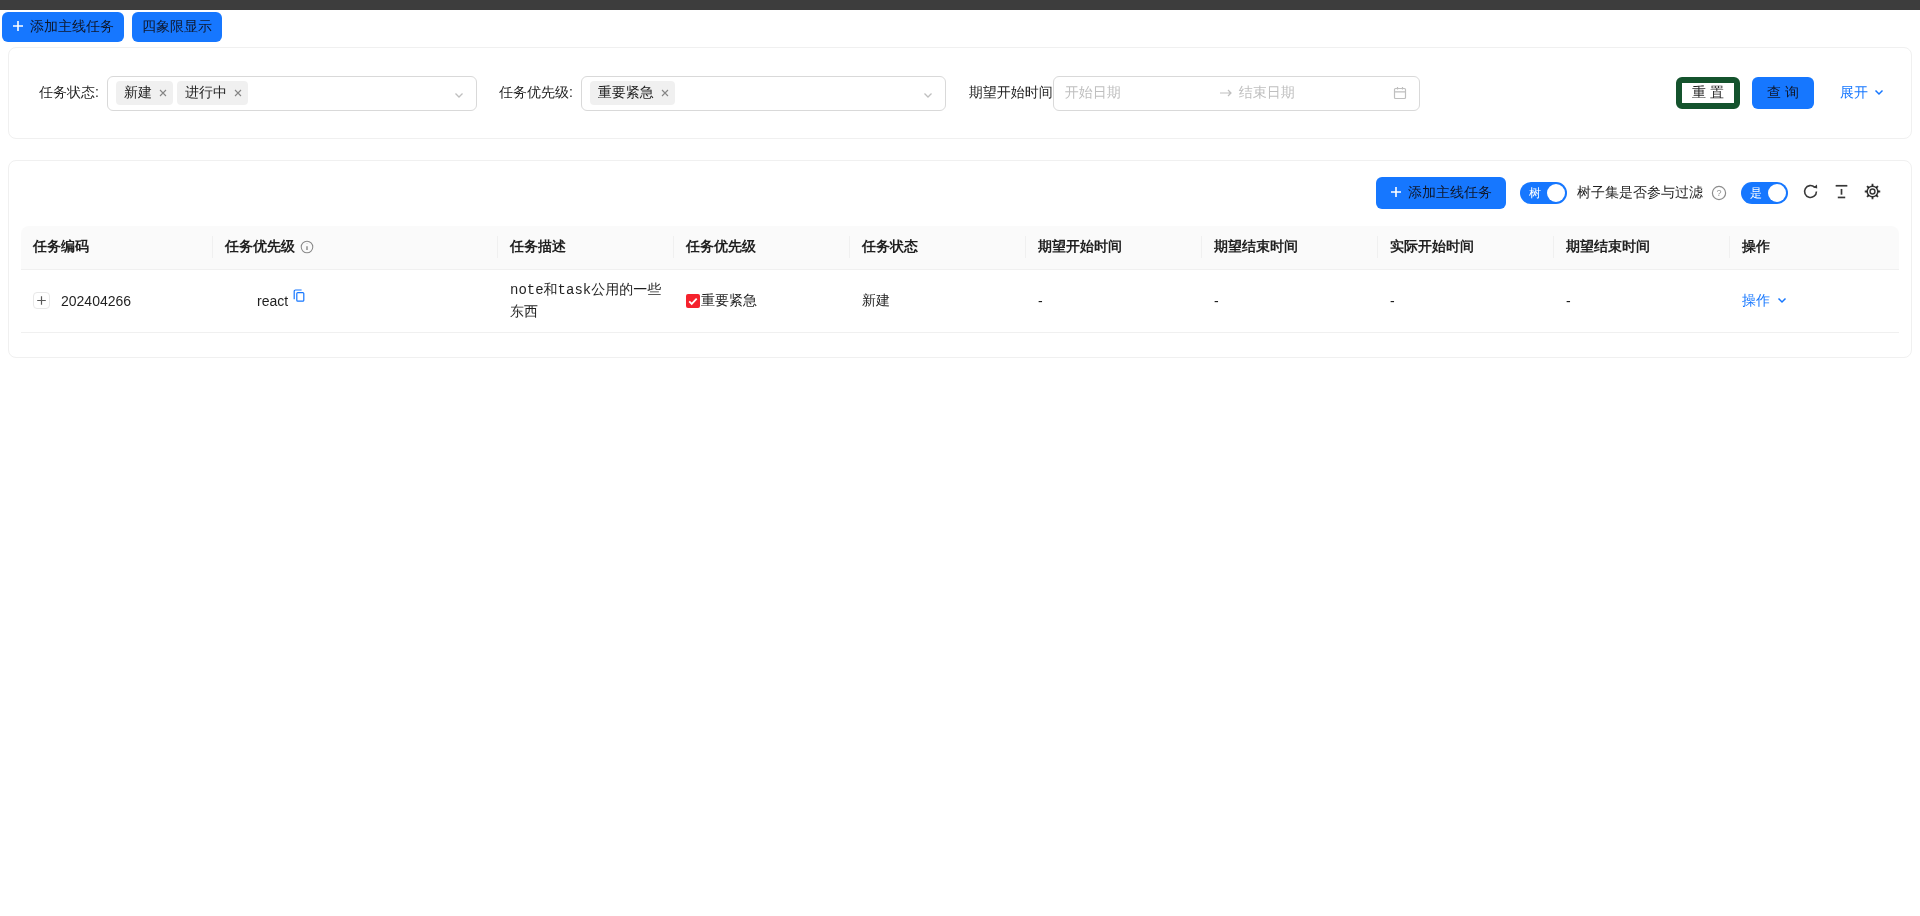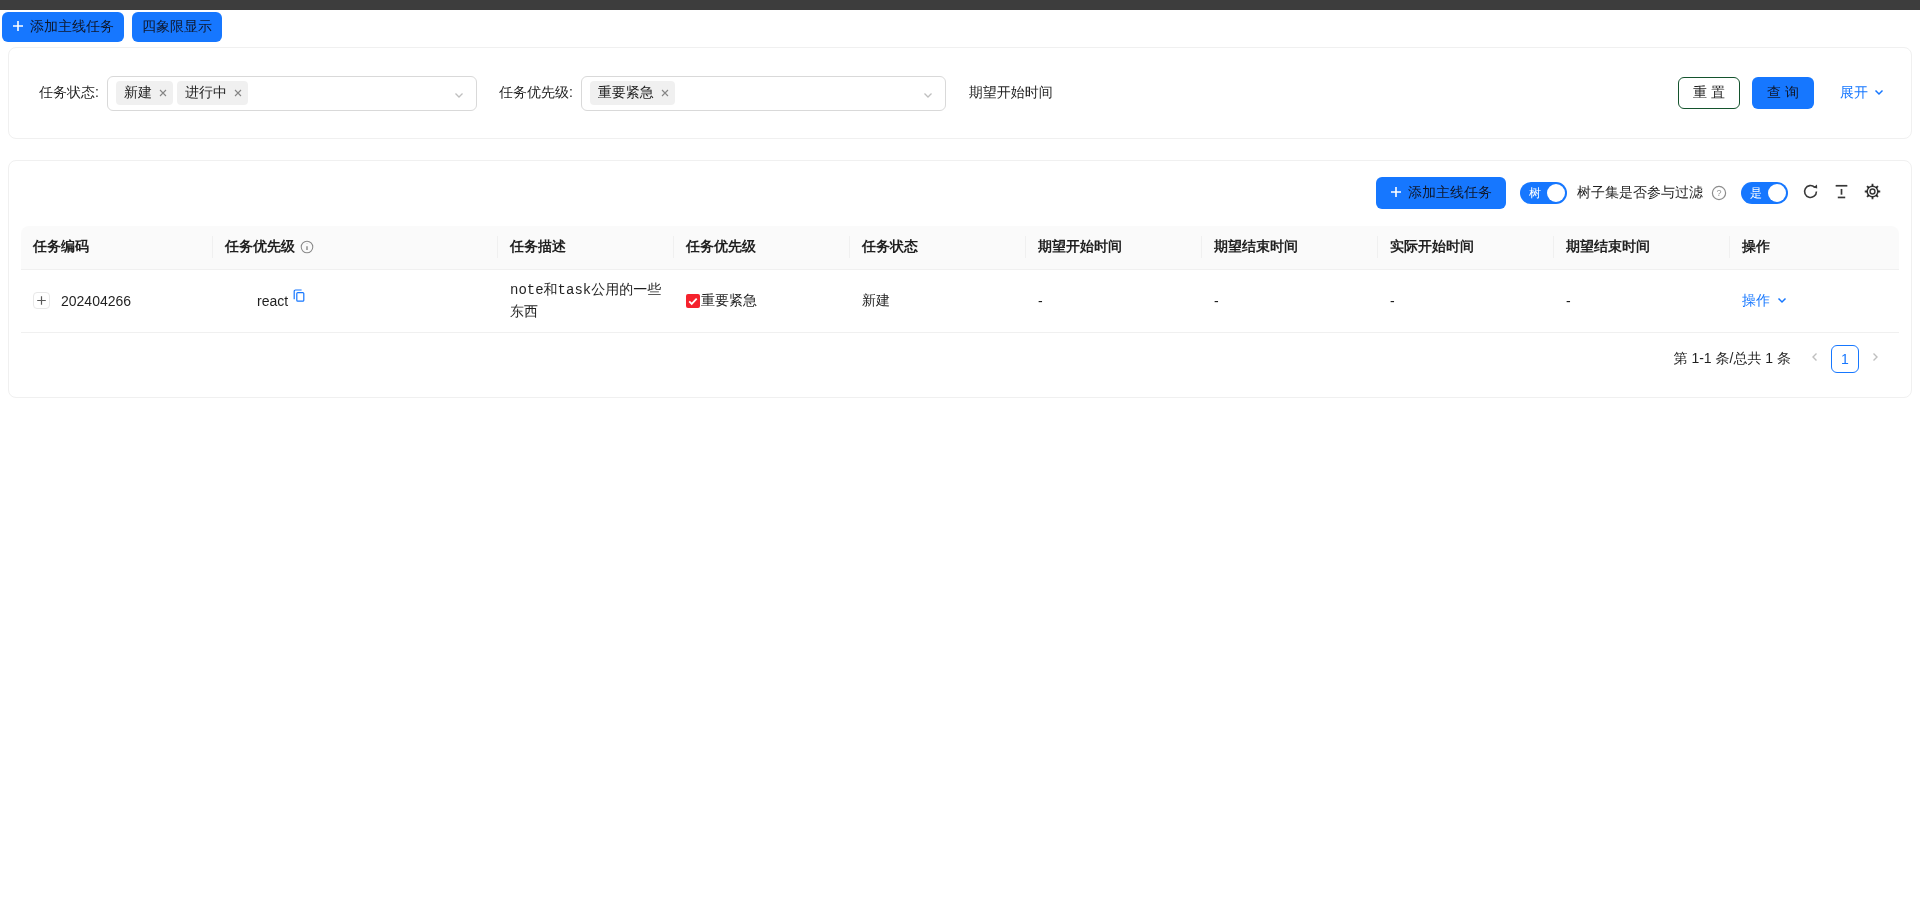--- a/index.html
+++ b/index.html
@@ -10,21 +10,21 @@
     font-size:14px; color:rgba(0,0,0,0.88);
     overflow:hidden;
   }
   .top-strip { height:10px; background:#3d3d3d; width:100%; }
 
   
   .btn { height:30px; border:none; border-radius:6px; font-size:14px;
     display:inline-flex; align-items:center; justify-content:center;
     gap:6px; cursor:pointer; padding:0 10px; font-family:inherit; white-space:nowrap; }
   .btn-primary { background:#1677ff; color:#0f172a; }
-  .btn-default { background:#fff; border:1px solid #14532d; color:rgba(0,0,0,0.88); height:32px; min-width:62px;align-items:center; }
+  .btn-default { background:#fff; border:6px solid #14532d; color:rgba(0,0,0,0.88); height:32px; min-width:62px;align-items:center; }
   .btn-lg { height:32px; min-width:62px; }
 
   .topbar { display:flex; gap:8px; padding:2px 0 0 2px; }
 
   
   .filter-card { margin:5px 8px 0; height:92px; border:1px solid #f0f0f0;
     border-radius:8px; background:#fff; display:flex; align-items:center;
     padding:0 20px 0 30px; }
   .filter-label { white-space:nowrap; margin-right:8px; }
   .select-box { height:35px; border:1px solid #d9d9d9; border-radius:6px;
@@ -150,20 +150,35 @@
       </span>
     </span>
     <span class="select-chevron">
       <svg width="12" height="12" viewBox="0 0 12 12">
           <path d="M2.5 4.5L6 8l3.5-3.5" fill="none" stroke="currentColor" stroke-width="1.3"></path>
         </svg>
     </span>
   </div>
 
   <span class="filter-label" style="margin-left:23px; margin-right:0">期望开始时间</span>
+  <div class="range-picker">
+    <span class="placeholder ph-start">开始日期</span>
+    <span class="range-arrow">
+      <svg width="14" height="10" viewBox="0 0 14 10">
+          <path d="M1 5h11M9 2l3 3-3 3" fill="none" stroke="currentColor" stroke-width="1.2"></path>
+        </svg>
+    </span>
+    <span class="placeholder ph-end">结束日期</span>
+    <span class="calendar">
+      <svg width="16" height="16" viewBox="0 0 16 16">
+          <rect x="2.5" y="3.5" width="11" height="10" rx="1" fill="none" stroke="currentColor" stroke-width="1.2"></rect>
+          <path d="M2.5 6.8h11M5.5 2v2.6M10.5 2v2.6" stroke="currentColor" stroke-width="1.2" fill="none"></path>
+        </svg>
+    </span>
+  </div>
 
   <div class="spacer"></div>
 
   <div class="filter-actions">
     <button class="btn btn-default">
       <span>重 置</span>
     </button>
     <button class="btn btn-primary btn-lg">
       <span>查 询</span>
     </button>
@@ -340,31 +355,13 @@
               <svg width="12" height="12" viewBox="0 0 12 12">
                   <path d="M2.5 4.5L6 8l3.5-3.5" fill="none" stroke="currentColor" stroke-width="1.5"></path>
                 </svg>
             </span>
           </span>
         </td>
       </tr>
     </tbody>
   </table>
 
-  <div class="pagination">
-    <span class="page-total">第 1-1 条/总共 1 条</span>
-    <button class="page-arrow">
-      <span>
-        <svg width="12" height="12" viewBox="0 0 12 12">
-            <path d="M7.5 2.5L4 6l3.5 3.5" fill="none" stroke="currentColor" stroke-width="1.4"></path>
-          </svg>
-      </span>
-    </button>
-    <button class="page-num">1</button>
-    <button class="page-arrow">
-      <span>
-        <svg width="12" height="12" viewBox="0 0 12 12">
-            <path d="M4.5 2.5L8 6l-3.5 3.5" fill="none" stroke="currentColor" stroke-width="1.4"></path>
-          </svg>
-      </span>
-    </button>
-  </div>
 </section>
 
 </body></html>

